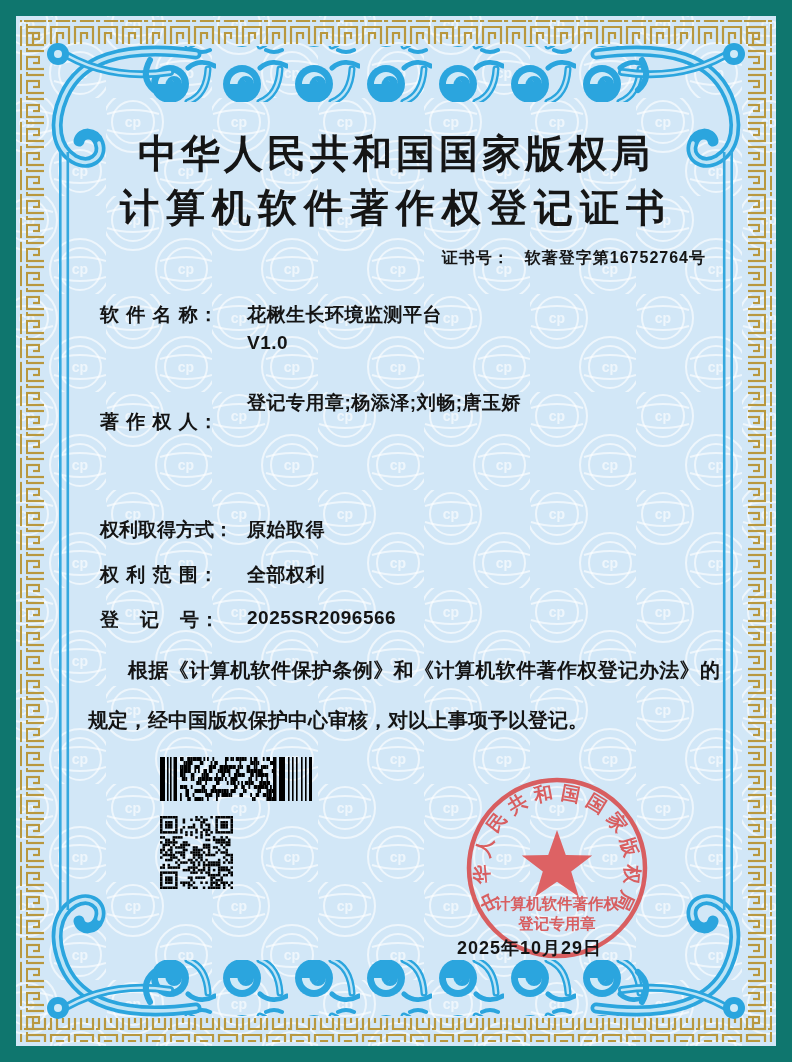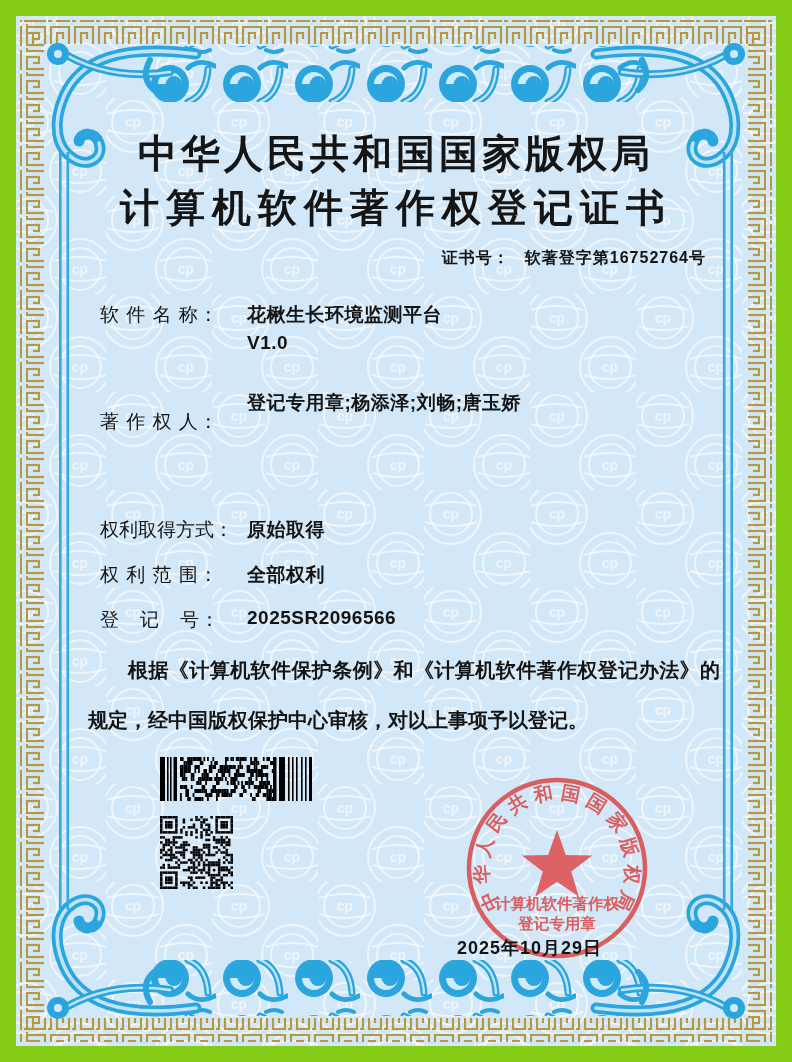--- a/index.html
+++ b/index.html
@@ -1,38 +1,38 @@
 <!DOCTYPE html>
 <html><head>
 <meta charset="utf-8">
 <style>
   html,body{margin:0;padding:0;background:#e9eef2;}
   .page{
     position:relative; width:792px; height:1062px; margin:0 auto;
-    background:#84cc16; overflow:hidden;
+    background:#0f766e; overflow:hidden;
     font-family:"Liberation Sans","DejaVu Sans",sans-serif;
     color:#1c1c1c;
   }
   .abs{position:absolute;}
   svg{display:block;}
   .deco{position:absolute; left:0; top:0; pointer-events:none;}
 
   .title{
     position:absolute; left:0; width:792px; text-align:center;
     font-family:"Liberation Serif","DejaVu Serif",serif;
     font-weight:bold; font-size:39px; letter-spacing:4px; color:#151515;
     white-space:nowrap;
   }
   .certno{
     position:absolute; top:248px; left:0; right:86px; text-align:right;
     font-weight:bold; font-size:16px; color:#141414; letter-spacing:1px;
   }
   .certno .val{margin-left:15px;margin-top:20px;}
   .row-label{
-    position:absolute; left:100px; font-weight:normal; font-size:19px;
+    position:absolute; left:100px; font-weight:bold; font-size:19px;
     letter-spacing:1px; white-space:pre; color:#141414;
   }
   .row-value{
     position:absolute; left:247px; font-weight:bold; font-size:19px;
     letter-spacing:0.5px; white-space:pre; color:#141414;
   }
   .statement{
     position:absolute; left:88px; top:645px; width:632px;
     font-weight:bold; font-size:20px; line-height:50px;
     text-indent:2em; color:#141414; text-align:justify;

